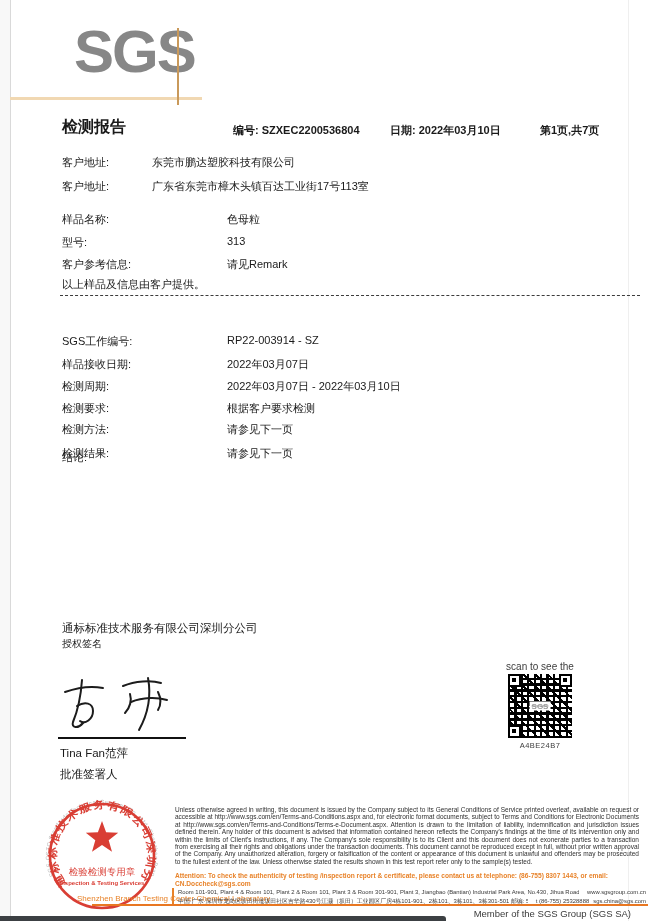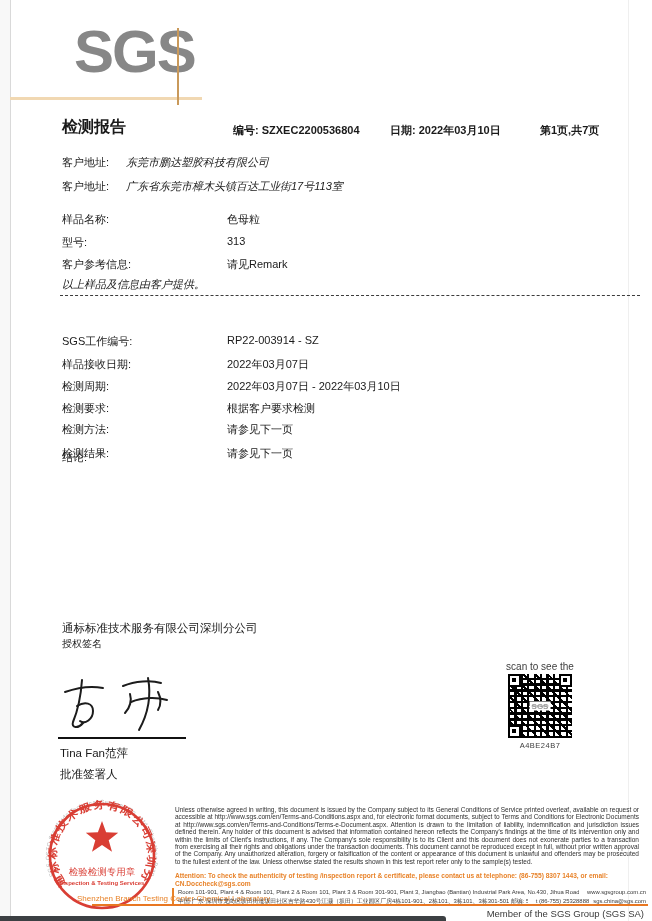--- a/index.html
+++ b/index.html
@@ -17,24 +17,24 @@
   .title{position:absolute;left:62px;top:117px;font-size:16px;font-weight:bold;}
   .hmeta{position:absolute;top:123px;font-size:11px;font-weight:600;white-space:nowrap;}
   .report-no{left:233px;}
   .hdate{left:390px;}
   .hpage{left:540px;}
 
   
   .row{position:absolute;left:62px;font-size:11px;white-space:nowrap;}
   .row .lab{display:inline-block;}
   .row .val{position:absolute;white-space:nowrap;}
-  .val-c{left:64px;font-style:italic;}   
+  .val-c{left:90px;}   
   .val-d{left:165px;}  
 
-  .note{position:absolute;left:62px;font-size:11px;font-style:italic;}
+  .note{position:absolute;left:62px;font-size:11px;}
   .dashes{position:absolute;left:60px;top:295px;width:580px;border-top:1.4px dashed #3c3c3c;}
 
   .conclusion-label{position:absolute;left:62px;top:450px;font-size:11px;}
   .conclusion{position:absolute;left:227px;top:449px;width:410px;font-size:11px;line-height:16.4px;text-align:justify;}
 
   
   .company-line{position:absolute;left:62px;top:621px;font-size:11.5px;}
   .auth-line{position:absolute;left:62px;top:637px;font-size:10px;}
   .sig-svg{position:absolute;left:55px;top:672px;}
   .sig-underline{position:absolute;left:58px;top:737px;width:128px;height:2px;background:#111;}
@@ -61,21 +61,21 @@
   .stamp-en-2{position:absolute;left:44px;top:894px;font-size:8px;color:#e8832a;white-space:nowrap;padding-left:33px;}
 
   .legal{position:absolute;left:175px;top:806px;width:464px;font-size:6.5px;line-height:7.4px;color:#2f2f2f;text-align:justify;}
   .attention{position:absolute;left:175px;top:872px;width:464px;font-size:6.6px;line-height:7.6px;color:#e8832a;font-weight:bold;}
   .addr{position:absolute;left:172px;top:888px;width:468px;border-left:2px solid #e8832a;padding-left:4px;
       font-size:5.9px;line-height:9px;color:#3a3a3a;}
   .addr-line{display:flex;white-space:nowrap;overflow:hidden;}
   .addr-line .grow{flex:1 1 auto;overflow:hidden;text-overflow:clip;margin-right:4px;}
   .addr-line .tail{flex:0 0 auto;margin-left:4px;}
   .footer-rule{position:absolute;left:92px;top:904px;width:556px;height:2px;background:#e87722;}
-  .member{position:absolute;right:8px;top:908px;font-size:9.5px;color:#3a3a3a;}
+  .member{position:absolute;right:21px;top:908px;font-size:9.5px;color:#3a3a3a;}
   .bottom-bar{position:absolute;left:0;top:916px;width:446px;height:5px;background:#3c4043;border-radius:0 3px 0 0;}
 </style>
 </head>
 <body>
 
 <div class="page">
   <div class="edge-left"></div>
   <div class="edge-right"></div>
 
   <div class="logo">SGS</div>

